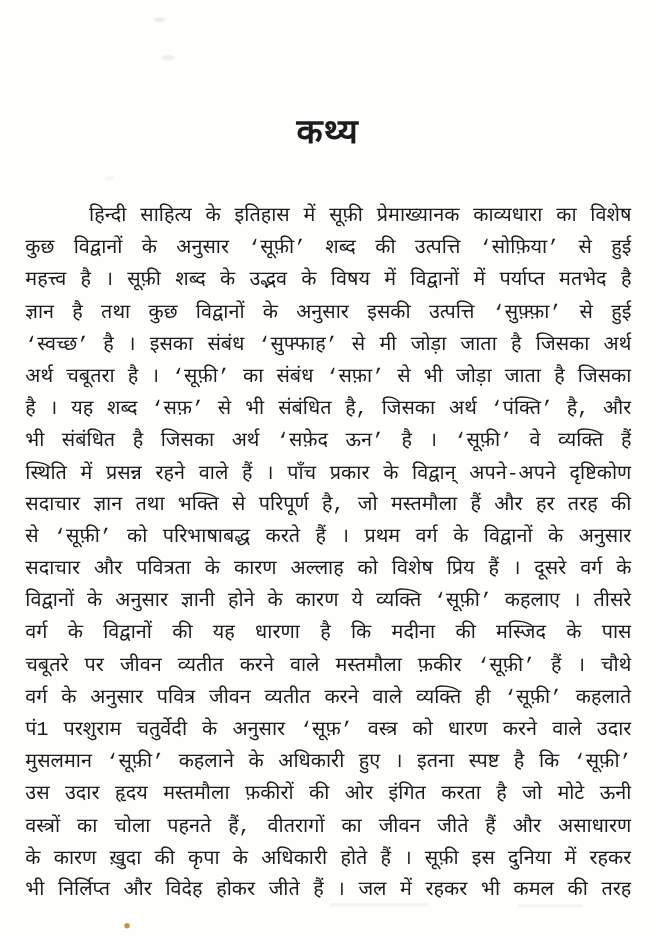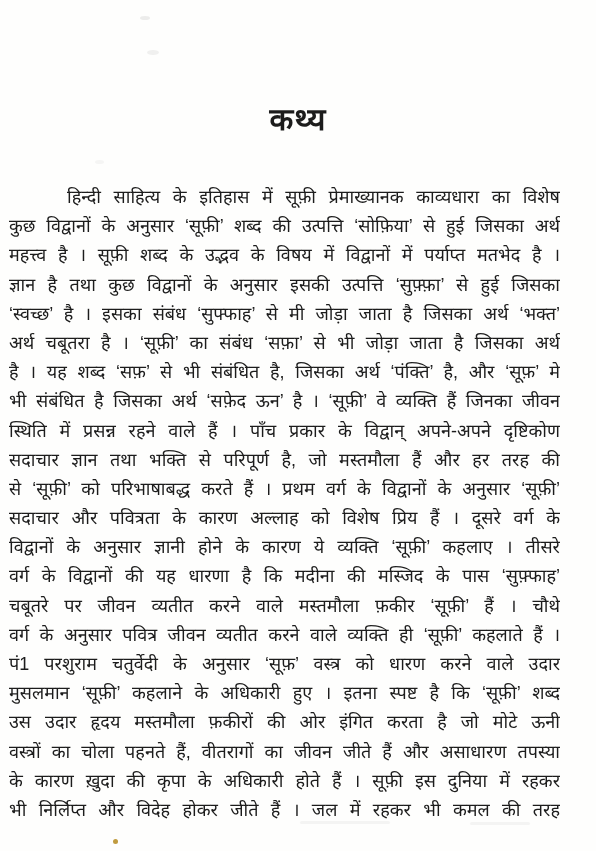--- a/index.html
+++ b/index.html
@@ -9,40 +9,40 @@
   }
   html, body { margin: 0; padding: 0; }
   body { background: #ffffff; }
 
   .page {
     position: relative;
     width: 596px;
     height: 851px;
     background: var(--paper);
     color: var(--ink);
-    font-family: Liberation Sans, sans-serif;
+    font-family: Liberation Mono, monospace;
     overflow: hidden;
   }
 
   .title {
     position: absolute;
     top: 97px;
     left: 0;
     width: 100%;
     margin: 0;
     text-align: center;
     font-size: 31px;
     font-weight: 700;
     letter-spacing: 1px;
   }
 
   .page-body {
     position: absolute;
     top: 183px;
-    left: 9px;
+    left: 23px;
     width: 551px;
   }
 
   .text-line {
     font-size: 18px;
     line-height: 29.2px;
     height: 29.2px;
     overflow: hidden;
     text-align: justify;
     text-align-last: justify;

